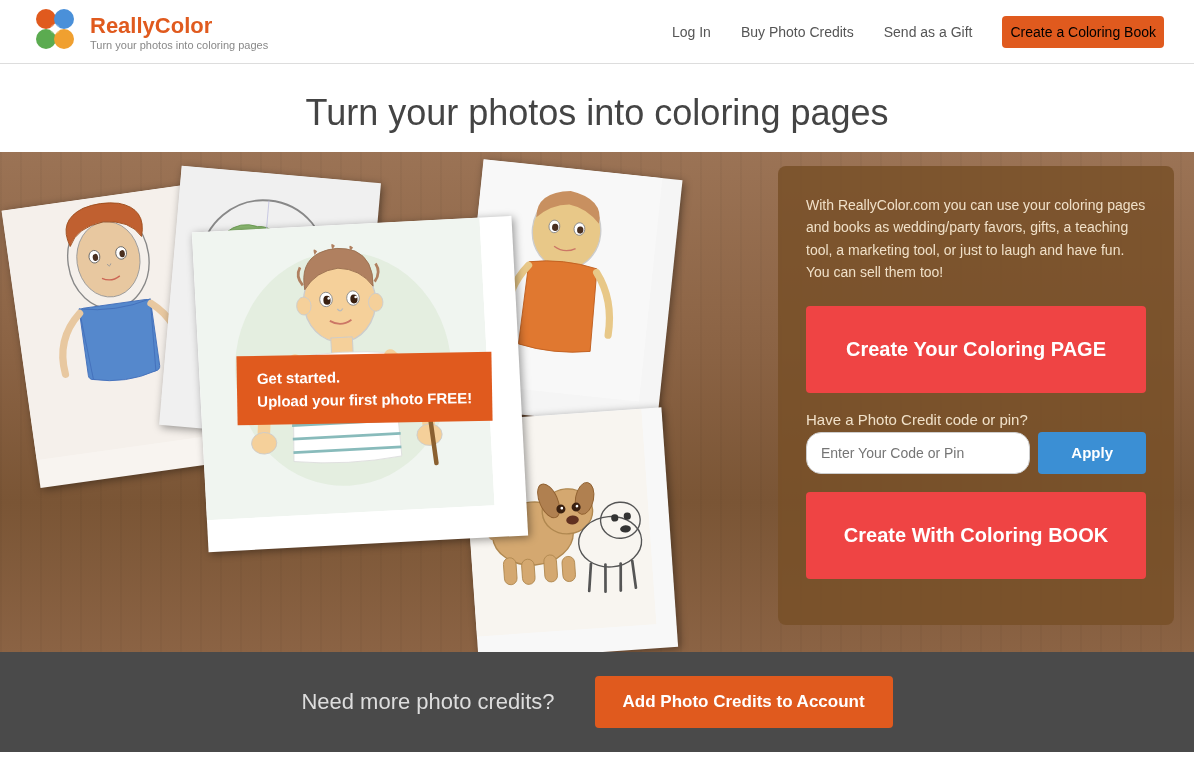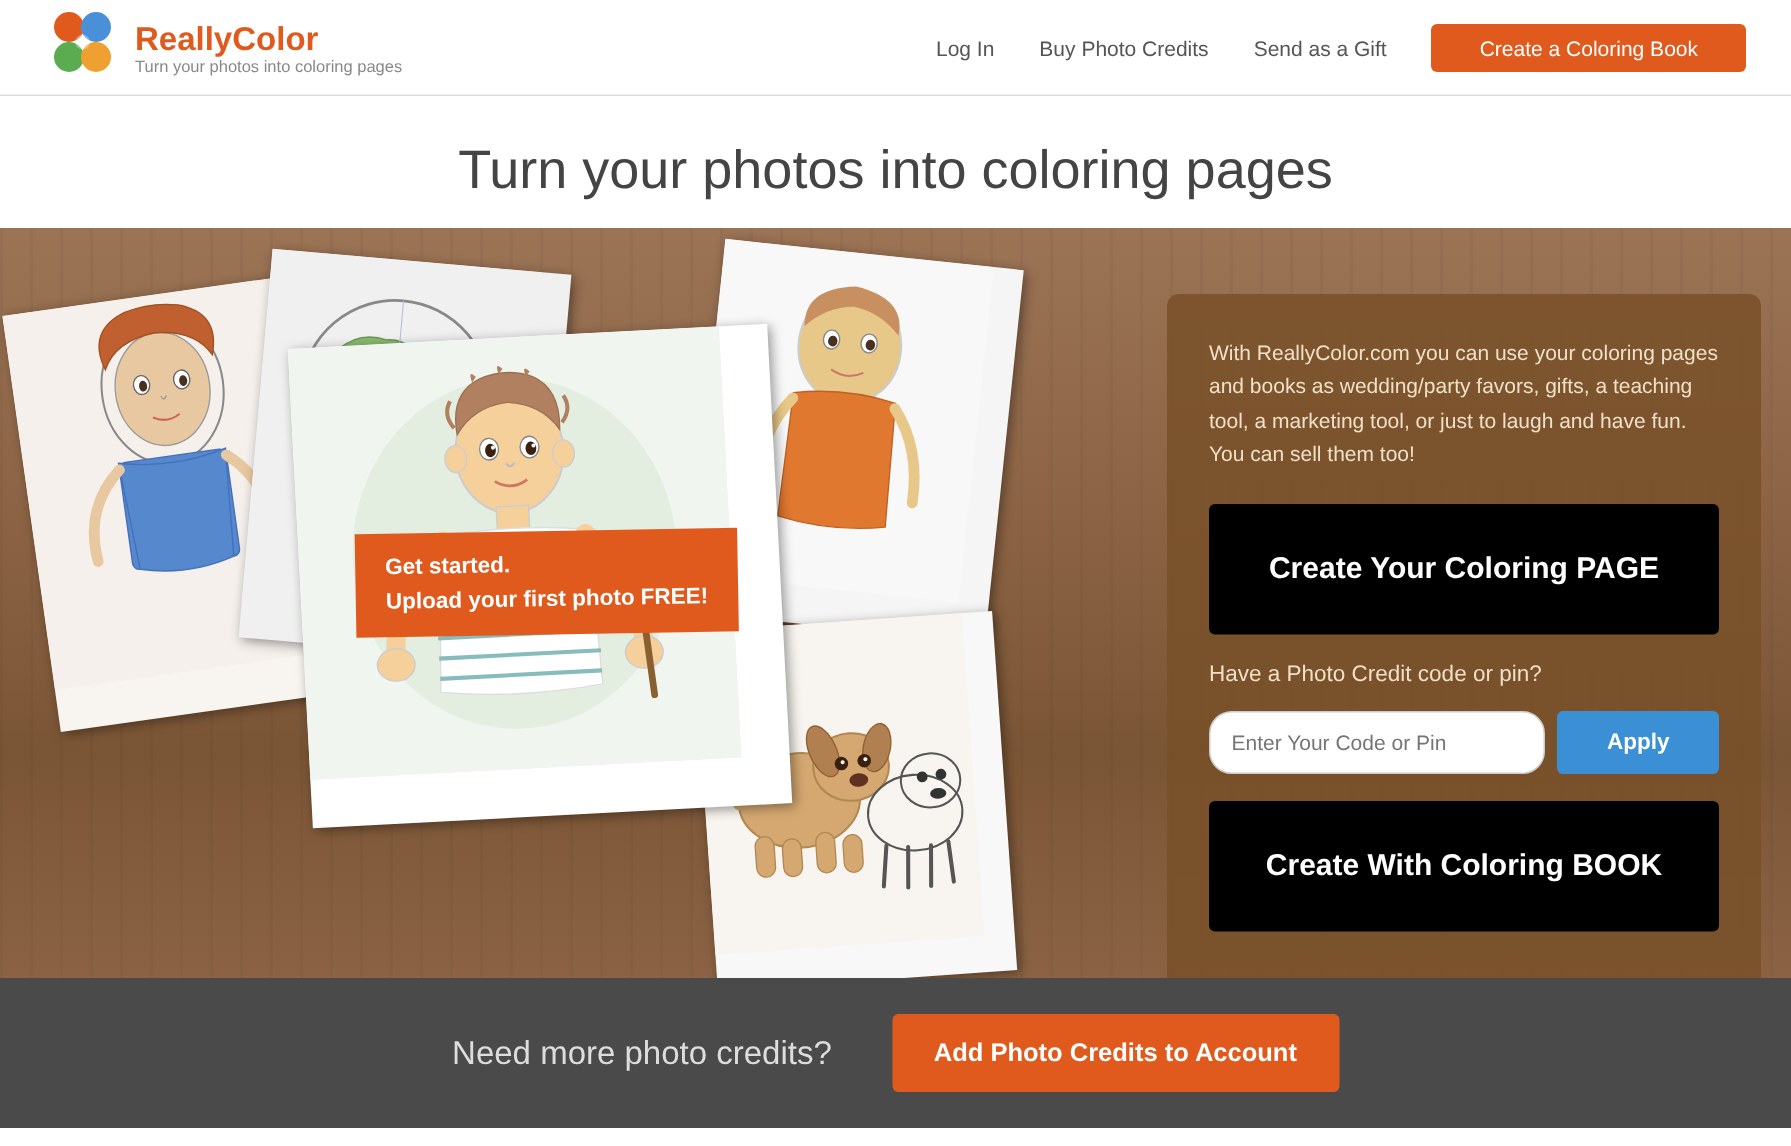--- a/index.html
+++ b/index.html
@@ -30,23 +30,23 @@
       gap: 30px;
       align-items: center;
     }
     .nav-link {
       color: #555;
       font-size: 14px;
       text-decoration: none;
       cursor: pointer;
     }
     .nav-link-create {
-      color: #ffffff;
+      color: #000000;
       background: #e05a1e;
-      padding: 8px 32px;
+      padding: 8px 8px;
       border-radius: 4px;
       font-size: 14px;
       cursor: pointer;
     }
 
     
     .hero-title-bar {
       background: #fff;
       text-align: center;
       padding: 28px 0 18px;
@@ -143,51 +143,51 @@
       font-size: 15px;
       font-weight: bold;
       line-height: 1.5;
       transform: rotate(-1deg);
     }
 
     
     .right-panel {
       position: absolute;
       right: 20px;
-      top: 44px;
+      top: 14px;
       width: 396px;
       background: rgba(120, 80, 40, 0.85);
       border-radius: 8px;
       padding: 28px 28px 28px 28px;
       color: #fff;
     }
     .right-panel-desc {
       font-size: 14px;
       line-height: 1.6;
       color: #f0e0c8;
       margin-bottom: 22px;
     }
     .btn-orange {
       display: block;
       width: 100%;
-      background: #000000;
+      background: #ef4444;
       color: #fff;
       border: none;
       border-radius: 4px;
       padding: 32px;
       font-size: 20px;
       font-weight: bold;
       cursor: pointer;
       text-align: center;
       margin-bottom: 18px;
     }
     .credit-label {
       font-size: 15px;
       color: #f0e0c8;
-      margin-bottom: 16px;
+      margin-bottom: 4px;
     }
     .credit-row {
       display: flex;
       gap: 8px;
       margin-bottom: 18px;
     }
     .credit-input {
       flex: 1;
       padding: 12px 14px;
       border: 1px solid #ccc;

